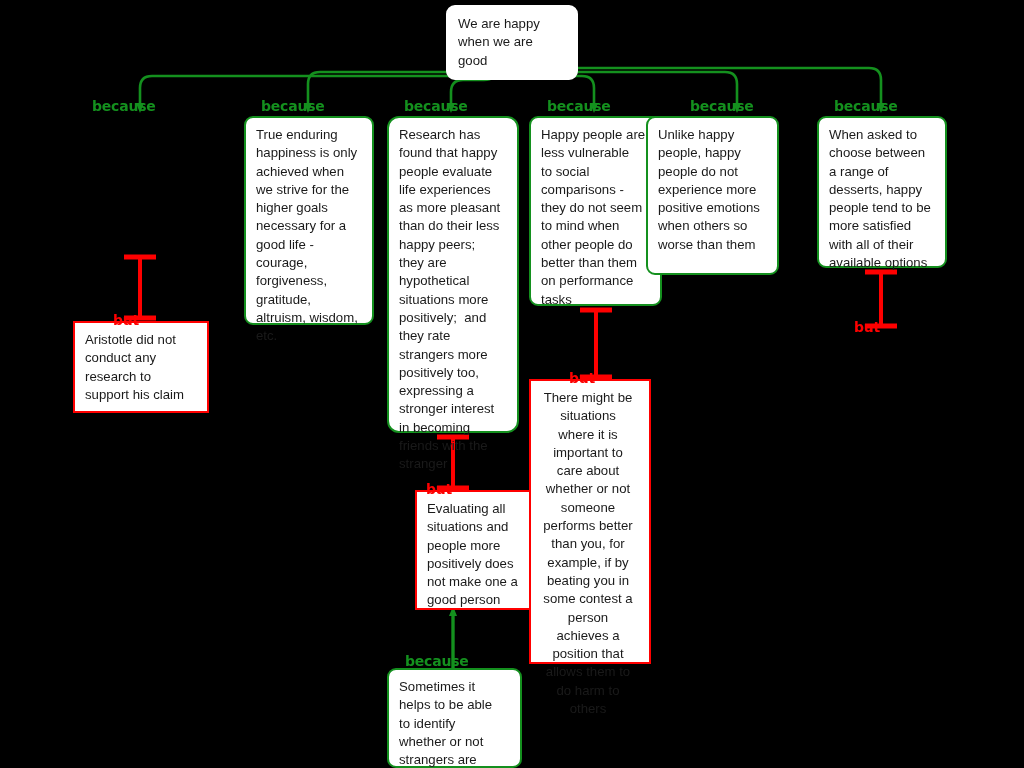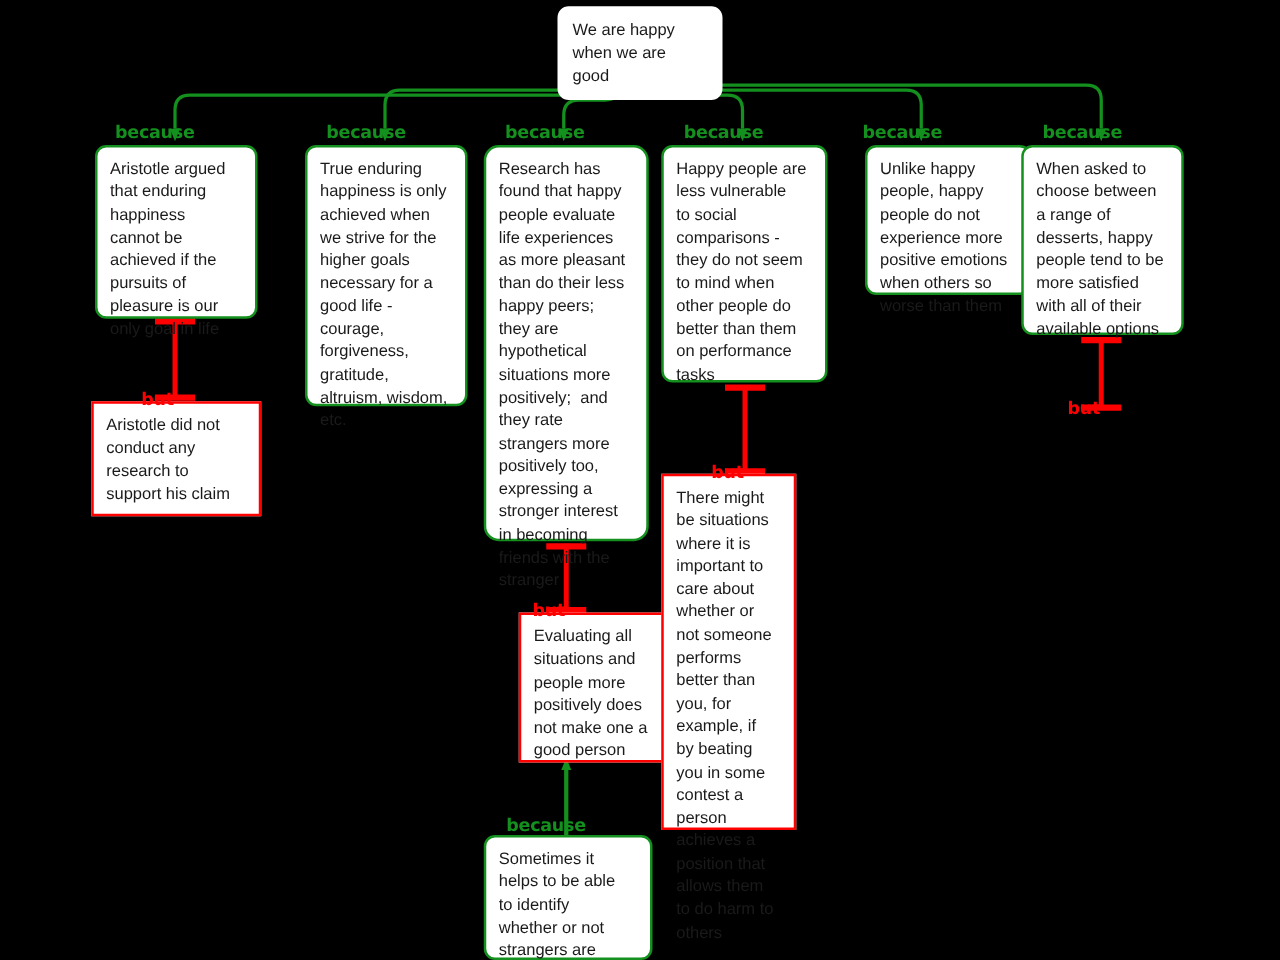--- a/index.html
+++ b/index.html
@@ -138,34 +138,33 @@
   <div class="conn-label because" style="left:547px; top:98px;">because</div>
   <div class="conn-label because" style="left:690px; top:98px;">because</div>
   <div class="conn-label because" style="left:834px; top:98px;">because</div>
   <div class="conn-label because" style="left:405px; top:653px;">because</div>
 
   <div class="conn-label but" style="left:113px; top:312px;">but</div>
   <div class="conn-label but" style="left:426px; top:481px;">but</div>
   <div class="conn-label but" style="left:569px; top:370px;">but</div>
   <div class="conn-label but" style="left:854px; top:319px;">but</div>
 
-  <div class="node reason" style="left:76px;  top:116px; width:130px; height:139px;">Aristotle argued that enduring happiness cannot be achieved if the pursuits of pleasure is our only goal in life</div>
 
   <div class="node reason" style="left:244px; top:116px; width:130px; height:209px;">True enduring happiness is only achieved when we strive for the higher goals necessary for a good life - courage, forgiveness, gratitude, altruism, wisdom, etc.</div>
 
   <div class="node reason" style="left:387px; top:116px; width:132px; height:317px;border-radius:12px;">Research has found that happy people evaluate life experiences as more pleasant than do their less happy peers; they are hypothetical situations more positively;  and they rate strangers more positively too, expressing a stronger interest in becoming friends with the stranger</div>
 
   <div class="node reason" style="left:529px; top:116px; width:133px; height:190px;">Happy people are less vulnerable  to social comparisons - they do not seem to mind when other people do better than them on performance tasks</div>
 
-  <div class="node reason" style="left:692px; top:116px; width:133px; height:120px;">Unlike happy people, happy people do not experience more positive emotions when others so worse than them</div>
+  <div class="node reason" style="left:646px; top:116px; width:133px; height:159px;">Unlike happy people, happy people do not experience more positive emotions when others so worse than them</div>
 
   <div class="node reason" style="left:817px; top:116px; width:130px; height:152px;">When asked to choose between a range of desserts, happy people tend to be more satisfied with all of their available options</div>
 
   <div class="node objection" style="left:73px;  top:321px; width:136px; height:92px;">Aristotle did not conduct any research to support his claim</div>
 
   <div class="node objection" style="left:387px; top:490px; width:133px; height:120px;margin-left:28px;">Evaluating all situations and people more positively does not make one a good person</div>
 
-  <div class="node objection" style="left:529px; top:379px; width:108px; height:285px;">There might be situations where it is important to care about whether or not someone performs better than you, for example, if by beating you in some contest a person achieves a position that allows them to do harm to others</div>
+  <div class="node objection" style="left:529px; top:379px; width:122px; height:285px;text-align:center;">There might be situations where it is important to care about whether or not someone performs better than you, for example, if by beating you in some contest a person achieves a position that allows them to do harm to others</div>
 
 
   <div class="node reason" style="left:387px; top:668px; width:135px; height:100px;">Sometimes it helps to be able to identify whether or not strangers are dangerous</div>
 
 </div>
 
 </body></html>

